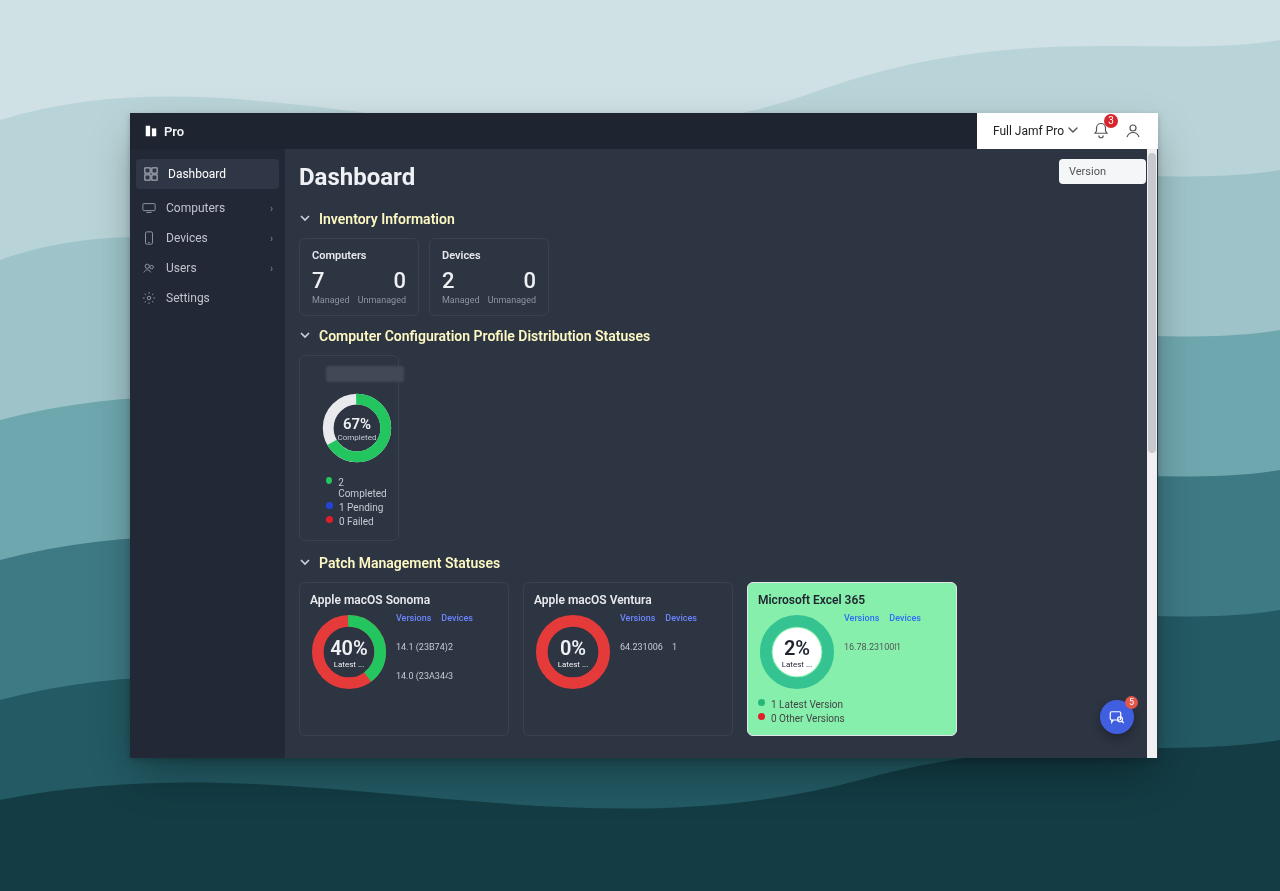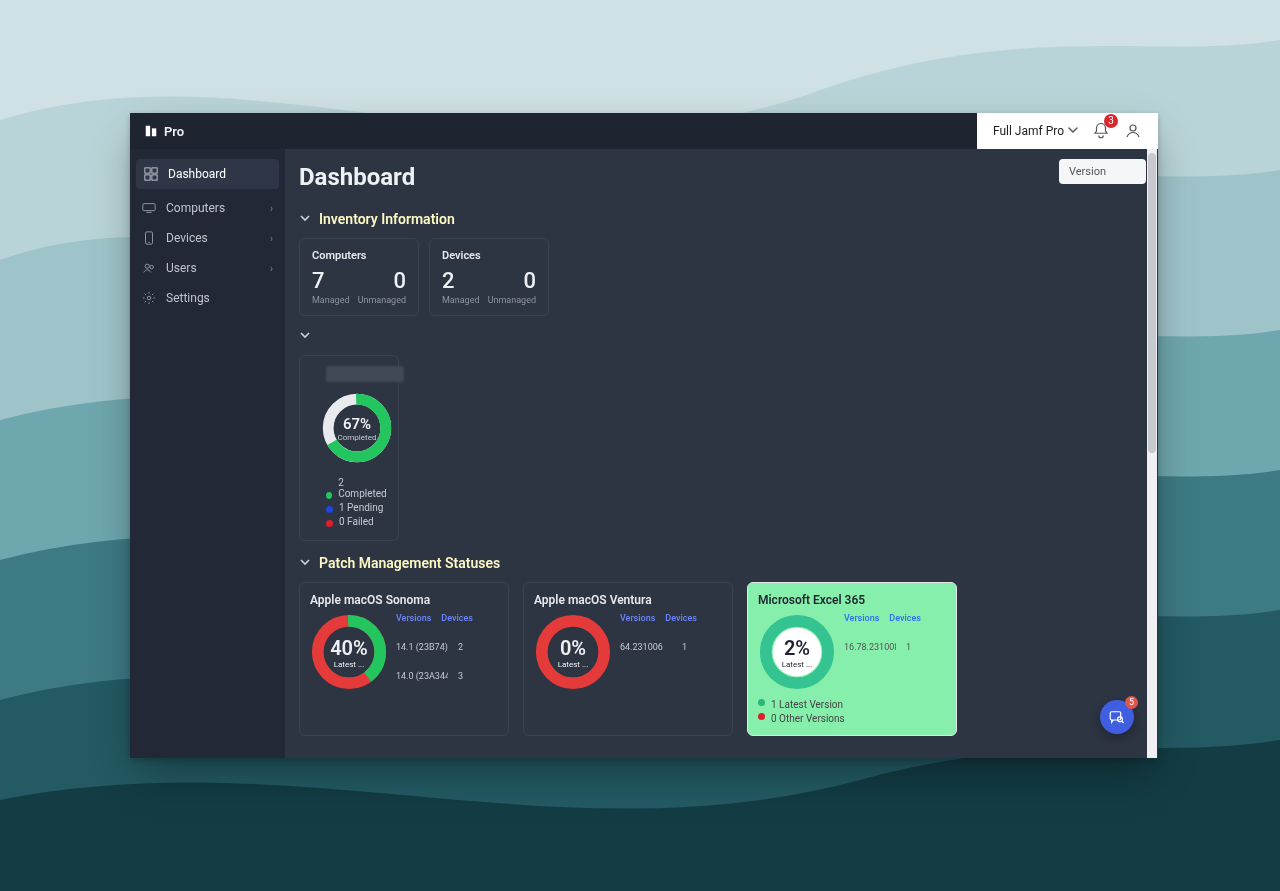--- a/index.html
+++ b/index.html
@@ -108,21 +108,21 @@
     border:1px solid #3a4252; border-radius:6px; padding:10px 10px 10px 26px;
     width:100px; display:flex; flex-direction:column; align-items:center;
   }
   .cfg-card .redacted { width:78px; height:16px; background:#414957; border-radius:2px; margin-bottom:10px; align-self:flex-start; filter: blur(1px); }
   .donut { position:relative; width:72px; height:72px; }
   .donut svg { transform: rotate(-90deg); }
   .donut .center { position:absolute; inset:0; display:flex; flex-direction:column; align-items:center; justify-content:center; color:#eef0f3; }
   .donut .center .pct { font-size:15px; font-weight:600;}
   .donut .center .lbl { font-size:8px; color:#c6cad2;}
   .legend { font-size:10px; color:#c6cad2; margin-top:10px; align-self:flex-start;}
-  .legend div { display:flex; align-items:flex-end; gap:6px; margin:3px 0;}
+  .legend div { display:flex; align-items:flex-start; gap:6px; margin:3px 0;}
   .dot { width:7px; height:7px; border-radius:50%; display:inline-block;}
 
   
   .patch-row { display:flex; gap:14px; }
   .patch-card {
     border:1px solid #3a4252; border-radius:6px; padding:10px 10px 8px 10px;
     width:210px;
   }
   .patch-card.light { background:#86efac; border-color:#e3e5ea; }
   .patch-card .pt { font-size:12px; font-weight:600; color:#e7e9ed; margin-bottom:6px;}
@@ -131,21 +131,21 @@
   .donut2 { position:relative; width:78px; height:78px;}
   .donut2 svg { transform: rotate(-90deg); }
   .donut2 .center { position:absolute; inset:0; display:flex; flex-direction:column; align-items:center; justify-content:center; }
   .donut2 .center .pct { font-size:20px; font-weight:600; }
   .donut2 .center .lbl { font-size:8px; }
   .patch-card:not(.light) .donut2 .center { color:#eef0f3; }
   .patch-card.light .donut2 .center { color:#1f2430; }
   .ver-table { font-size:9px; }
   .ver-table .hdr { color:#2f6df6; display:flex; gap:10px; font-weight:500; margin-bottom:4px;}
   .patch-card:not(.light) .ver-table .hdr { color:#6b86ff; }
-  .ver-table .row { display:flex; gap:10px; color:#c6cad2; margin:19px 0;}
+  .ver-table .row { display:flex; color:#c6cad2; margin:19px 0;}
   .patch-card.light .ver-table .row { color:#555; }
   .ver-table .row .v { width:52px; overflow:hidden; white-space:nowrap;}
   .patch-card.light .legend2 { font-size:10px; color:#444; margin-top:8px;}
   .legend2 div { display:flex; align-items:flex-start; gap:6px; margin:3px 0;}
 
   
   .fab {
     position:absolute; right:24px; bottom:24px;
     width:34px; height:34px; border-radius:50%;
     background:#3f5fe0; display:flex; align-items:center; justify-content:center;
@@ -324,20 +324,21 @@
               <span>Managed</span>
               <span>Unmanaged</span>
             </div>
           </div>
         </div>
 
         <div class="section-head">
           <span class="chev-down"><svg width="12" height="12" viewBox="0 0 12 12">
                 <path d="M2 4l4 4 4-4" fill="none" stroke="#cfd3db" stroke-width="1.6"></path>
               </svg></span>
+          <h2>Computer Configuration Profile Distribution Statuses</h2>
         </div>
 
         <div class="cfg-card">
           <div class="redacted"></div>
           <div class="donut">
             <svg width="72" height="72" viewBox="0 0 40 40">
               <circle cx="20" cy="20" r="16" fill="none" stroke="#e8eaee" stroke-width="6"></circle>
               <circle cx="20" cy="20" r="16" fill="none" stroke="#22c55e" stroke-width="6" stroke-dasharray="67 33" pathLength="100" stroke-linecap="butt"></circle>
             </svg>
             <div class="center">

